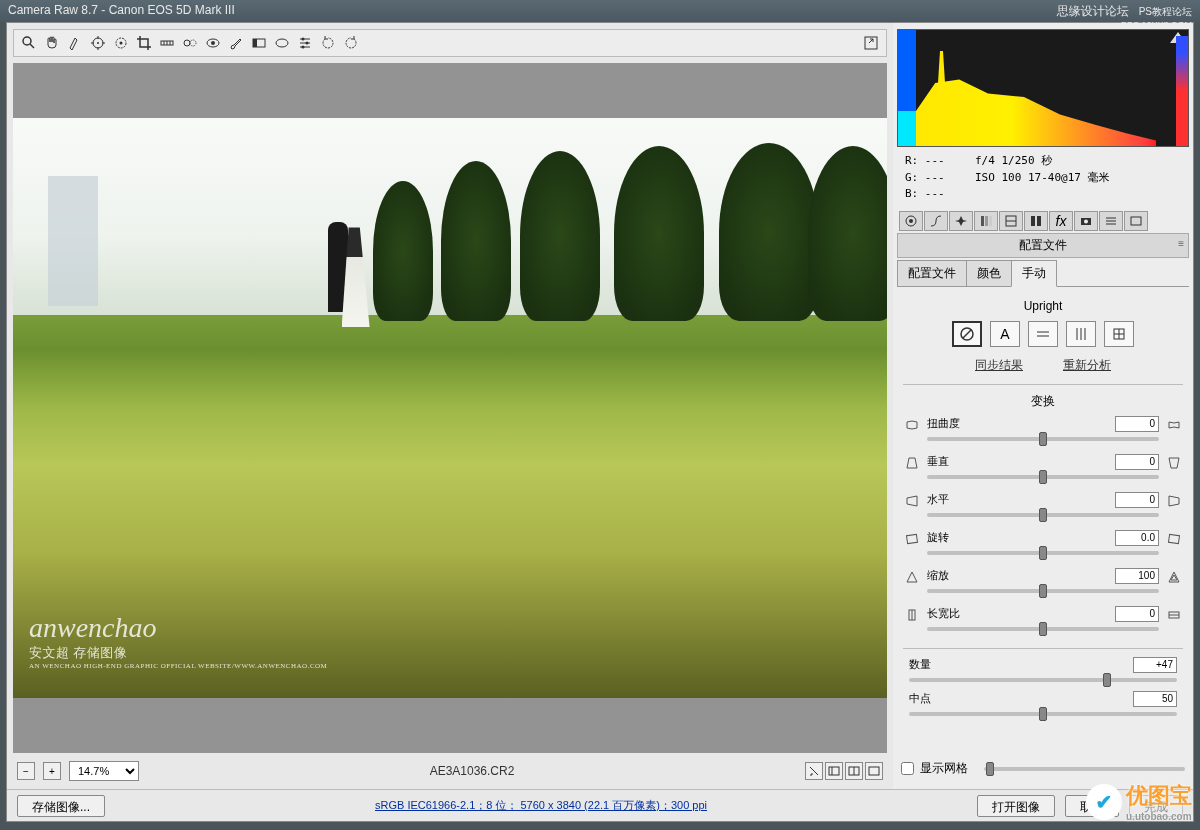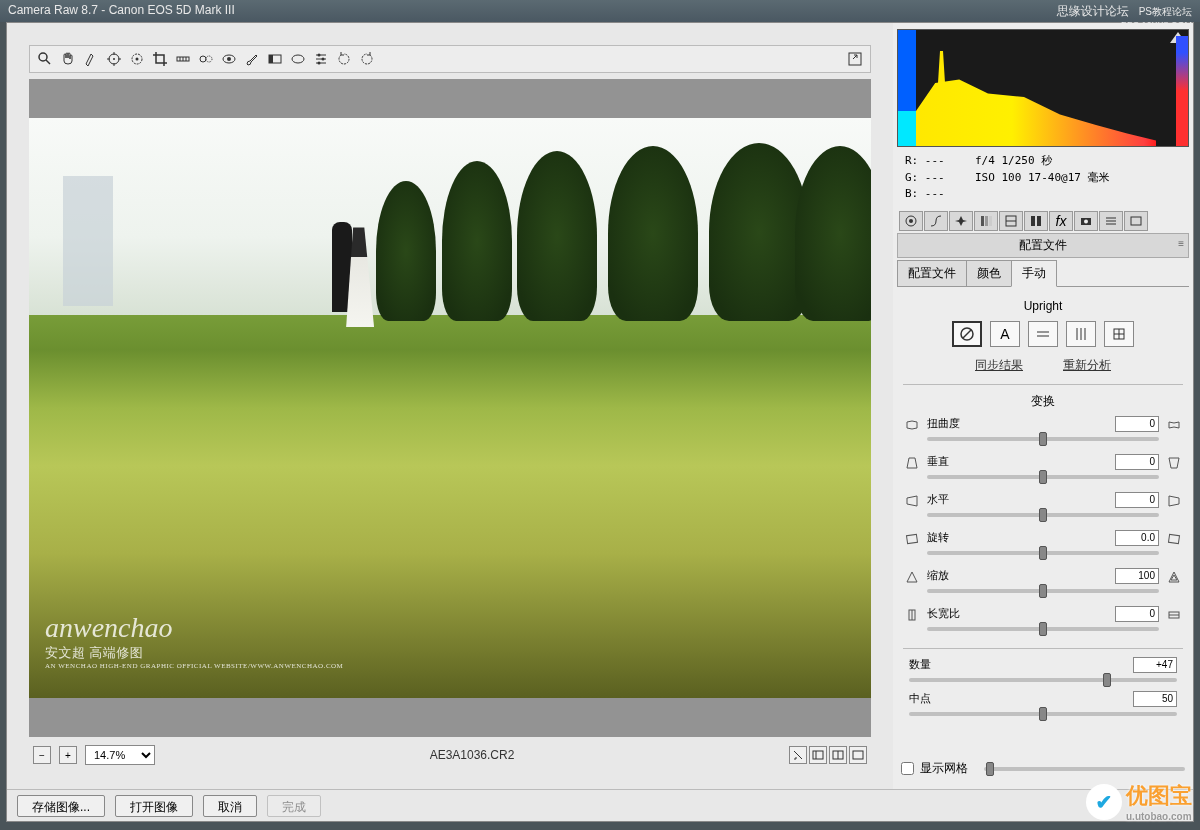--- a/index.html
+++ b/index.html
@@ -1,20 +1,20 @@
 <!DOCTYPE html>
 <html><head>
 <meta charset="utf-8">
 <style>
 * { box-sizing: border-box; margin: 0; padding: 0; }
 body { font-family: "Microsoft YaHei", Tahoma, sans-serif; font-size: 12px; background: #4a5459; color: #000; width: 1200px; height: 830px; overflow: hidden; position: relative; }
 .titlebar { background: linear-gradient(#5b6a72, #4a5862); height: 22px; color: #e8e8e8; padding: 3px 8px; font-size: 12px; display: flex; justify-content: space-between; }
 .main-window { background: #e8e8e8; border: 1px solid #888; margin: 0 6px 0 6px; height: 800px; display: flex; flex-direction: column; }
 .content-row { display: flex; flex: 1; height: 730px; }
-.left-pane { flex: 1; display: flex; flex-direction: column; padding: 22px; }
+.left-pane { flex: 1; display: flex; flex-direction: column; padding: 6px; }
 .toolbar { height: 28px; display: flex; align-items: center; gap: 2px; padding: 2px 4px; background: #ededed; border: 1px solid #bbb; justify-content: space-between; }
 .tool-group { display: flex; gap: 1px; }
 .tool-btn { width: 22px; height: 22px; display: flex; align-items: center; justify-content: center; cursor: pointer; border-radius: 2px; }
 .tool-btn svg { width: 16px; height: 16px; }
 .image-area { flex: 1; background: #939393; margin-top: 6px; display: flex; align-items: center; justify-content: center; position: relative; }
 .photo { width: 100%; height: 580px; background: linear-gradient(to bottom, #e8ecea 0%, #dfe6e2 25%, #c8d4c8 32%, #7a9f3a 33%, #6b8f2f 40%, #9eb848 50%, #b8c758 60%, #a8b048 75%, #7a8030 90%, #5a6020 100%); position: relative; overflow: hidden; }
 .sky-gradient { position: absolute; top: 0; left: 0; right: 0; height: 34%; background: linear-gradient(to bottom, #f8faf8 0%, #eef3ee 60%, #d8e2d5 100%); }
 .building { position: absolute; left: 4%; top: 10%; width: 50px; height: 130px; background: rgba(200,210,215,0.7); }
 .couple { position: absolute; left: 36%; top: 18%; width: 48px; height: 110px; }
 .couple::before { content: ''; position: absolute; left: 0; top: 0; width: 20px; height: 90px; background: #1a1a1a; border-radius: 8px 8px 0 0; }
@@ -209,21 +209,21 @@
             <div class="tree"></div>
               <div class="tree"></div>
               <div class="tree"></div>
             <div class="tree"></div>
               <div class="tree"></div>
               <div class="tree"></div>
           </div>
           <div class="couple"></div>
           <div class="watermark">
             <span>anwenchao</span>
-            <span class="watermark-sub" style="font-size:13px">安文超 高端修图</span>
+            <span class="watermark-sub" style="font-size:13px">安文超 存储图像</span>
             <span class="watermark-sub" style="font-size:7px">AN WENCHAO HIGH-END GRAPHIC OFFICIAL WEBSITE/WWW.ANWENCHAO.COM</span>
           </div>
         </div>
       </div>
 
       <div class="bottom-bar">
         <div class="icon-btn">−</div>
         <div class="icon-btn">+</div>
         <select class="zoom-select"><option>14.7%</option></select>
         <div class="filename">AE3A1036.CR2</div>
@@ -548,20 +548,21 @@
         <span>显示网格</span>
         <div class="slider-track" style="flex:1;margin-left:10px">
             <div class="slider-thumb" style="left:3%"></div>
           </div>
       </div>
     </div>
   </div>
 
   <div class="footer">
     <button class="btn">存储图像...</button>
+    <span class="footer-link">sRGB IEC61966-2.1；8 位； 5760 x 3840 (22.1 百万像素)；300 ppi</span>
     <button class="btn">打开图像</button>
     <button class="btn">取消</button>
     <button class="btn" style="opacity:0.4">完成</button>
   </div>
 </div>
 
 <div class="logo-overlay">
   <span class="logo-circle">✔</span>
   <span>
     <span>优图宝</span>

